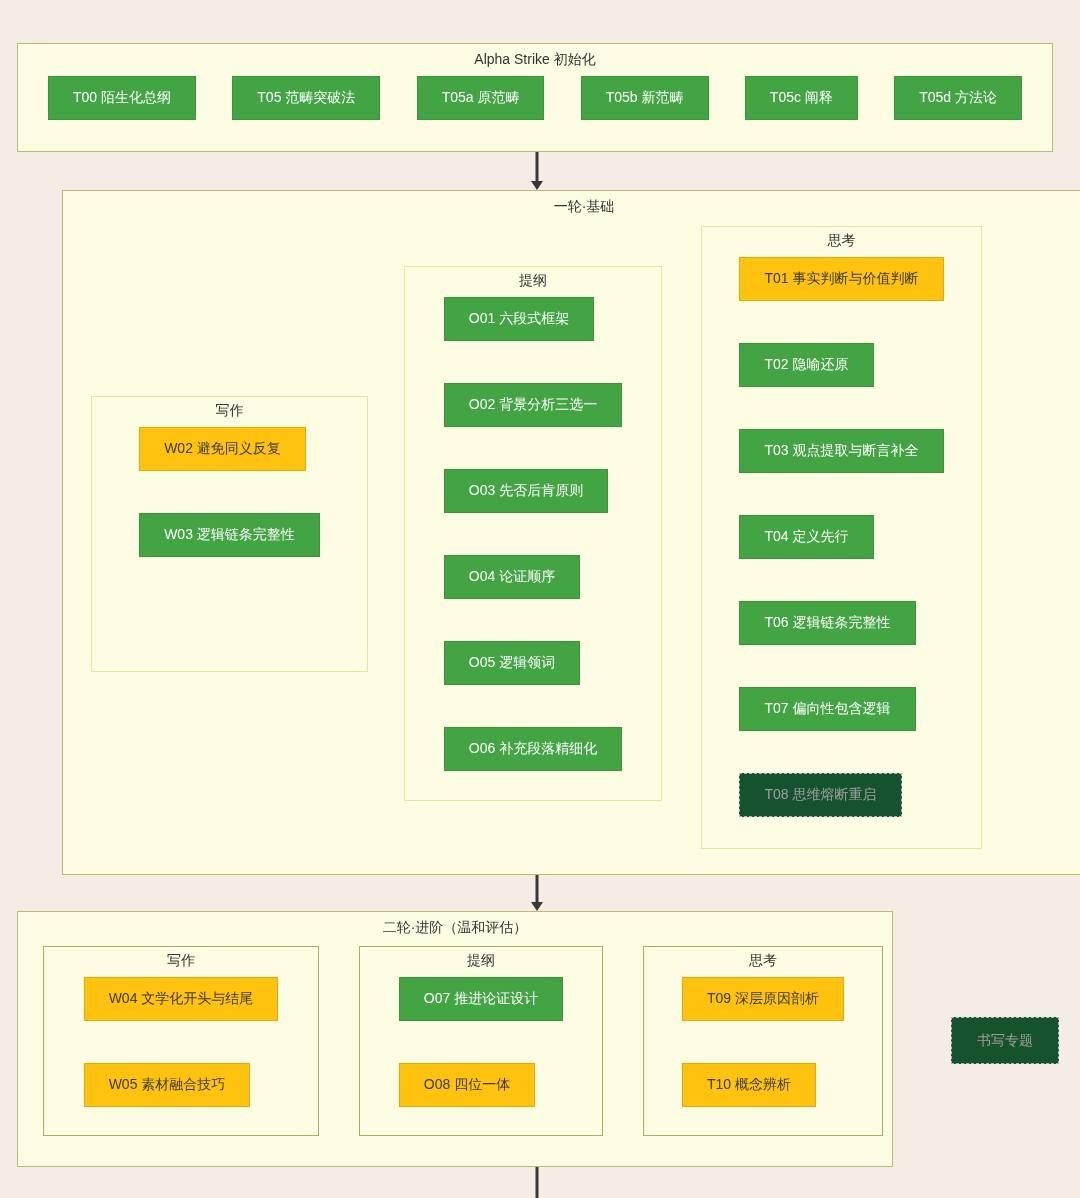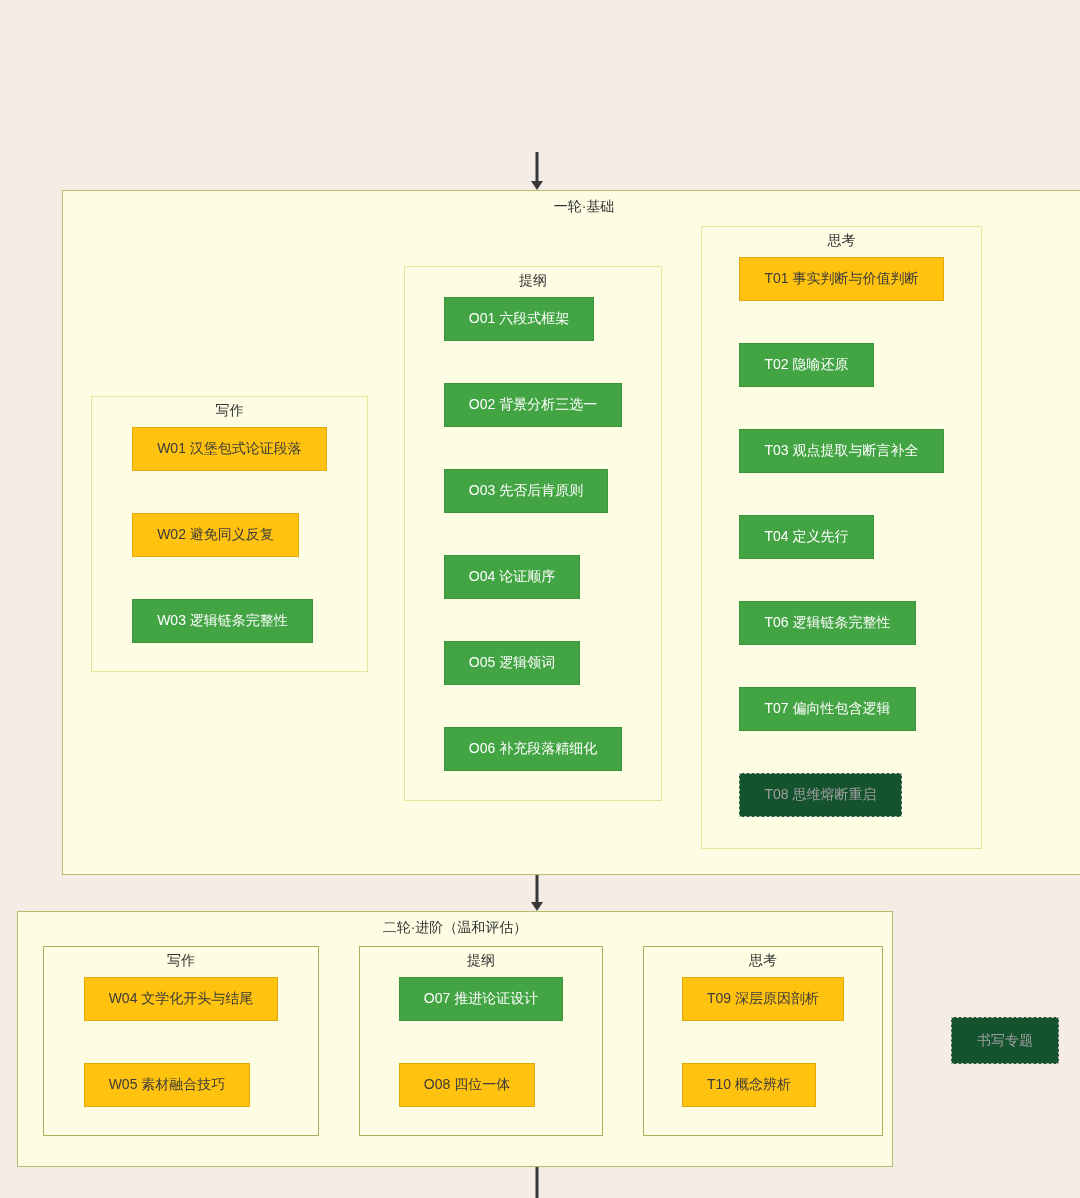--- a/index.html
+++ b/index.html
@@ -60,31 +60,41 @@
     border-top:9px solid #383838;
   }
   #ah1 { top:181px; }
   #ah2 { top:902px; }
 </style>
 </head>
 <body>
 
 <div class="page">
 
+  <div class="section" id="sec-init">
+    <div class="section-title">Alpha Strike 初始化</div>
+    <div class="node-row">
+        <div class="node green">T00 陌生化总纲</div>
+        <div class="node green">T05 范畴突破法</div>
+        <div class="node green">T05a 原范畴</div>
+        <div class="node green">T05b 新范畴</div>
+        <div class="node green">T05c 阐释</div>
+        <div class="node green">T05d 方法论</div>
+      </div>
+  </div>
 
   <div class="edge" id="edge1"></div>
   <div class="arrowhead" id="ah1"></div>
 
   <div class="section" id="sec-round1">
     <div class="section-title">一轮·基础</div>
 
     <div class="group" id="g-r1-writing">
       <div class="group-title">写作</div>
       <div class="nodes">
-          <div class="node yellow">W01 汉堡包式论证段落</div>
           <div class="node yellow">W02 避免同义反复</div>
           <div class="node green">W03 逻辑链条完整性</div>
         </div>
     </div>
 
     <div class="group" id="g-r1-outline">
       <div class="group-title">提纲</div>
       <div class="nodes">
           <div class="node green">O01 六段式框架</div>
           <div class="node green">O02 背景分析三选一</div>

